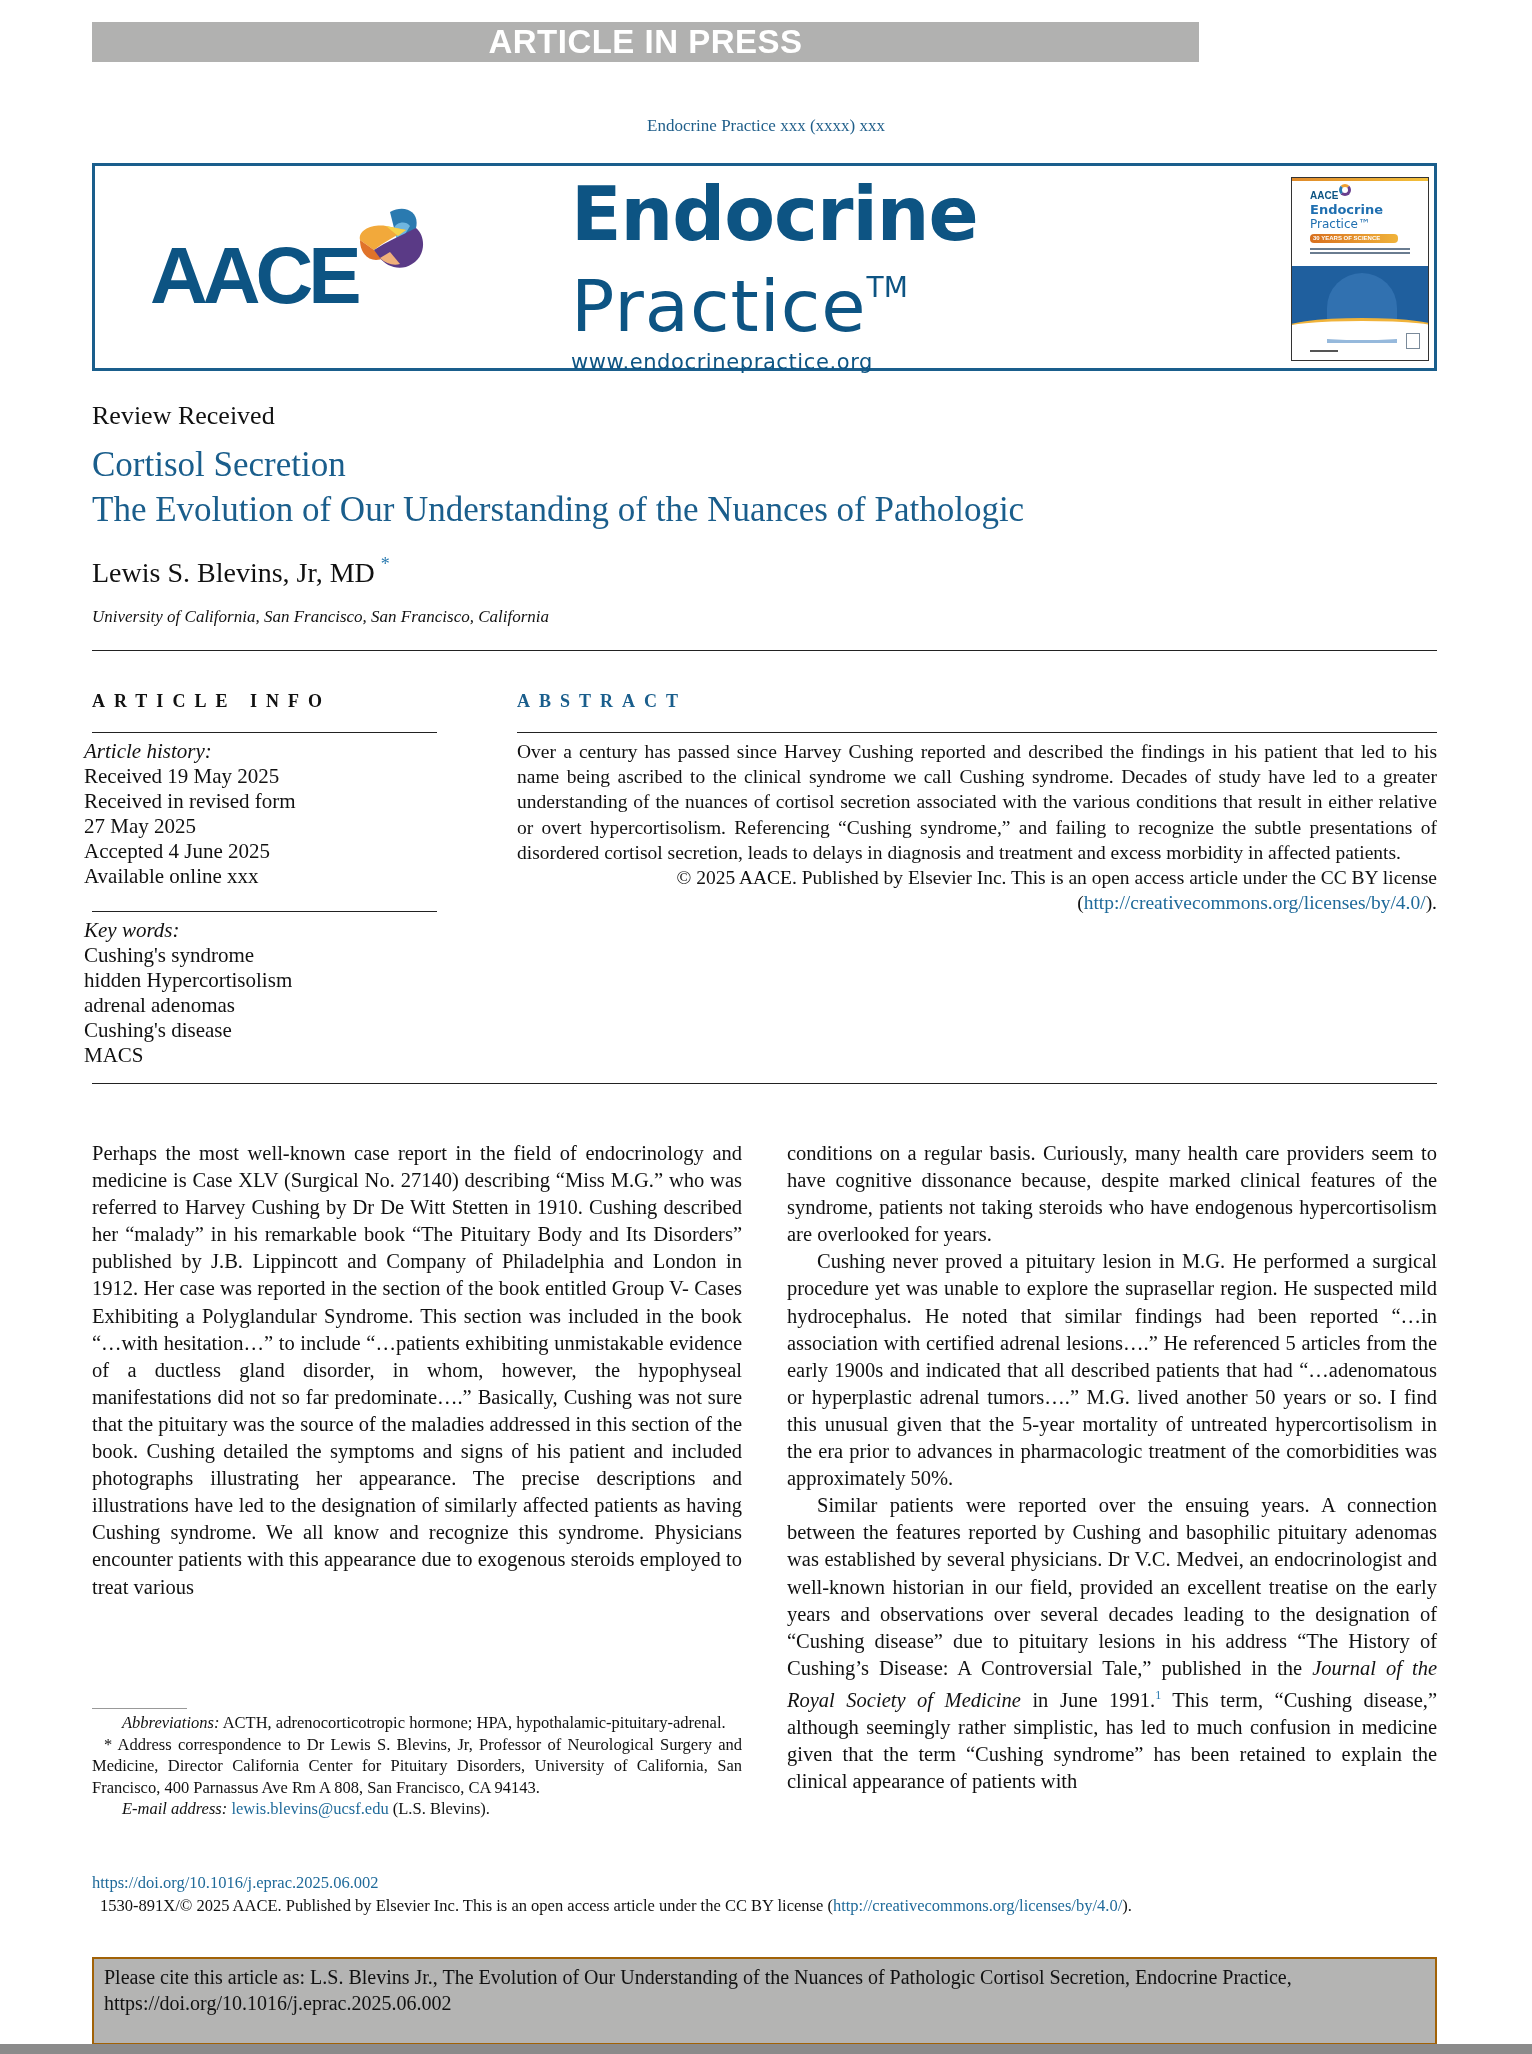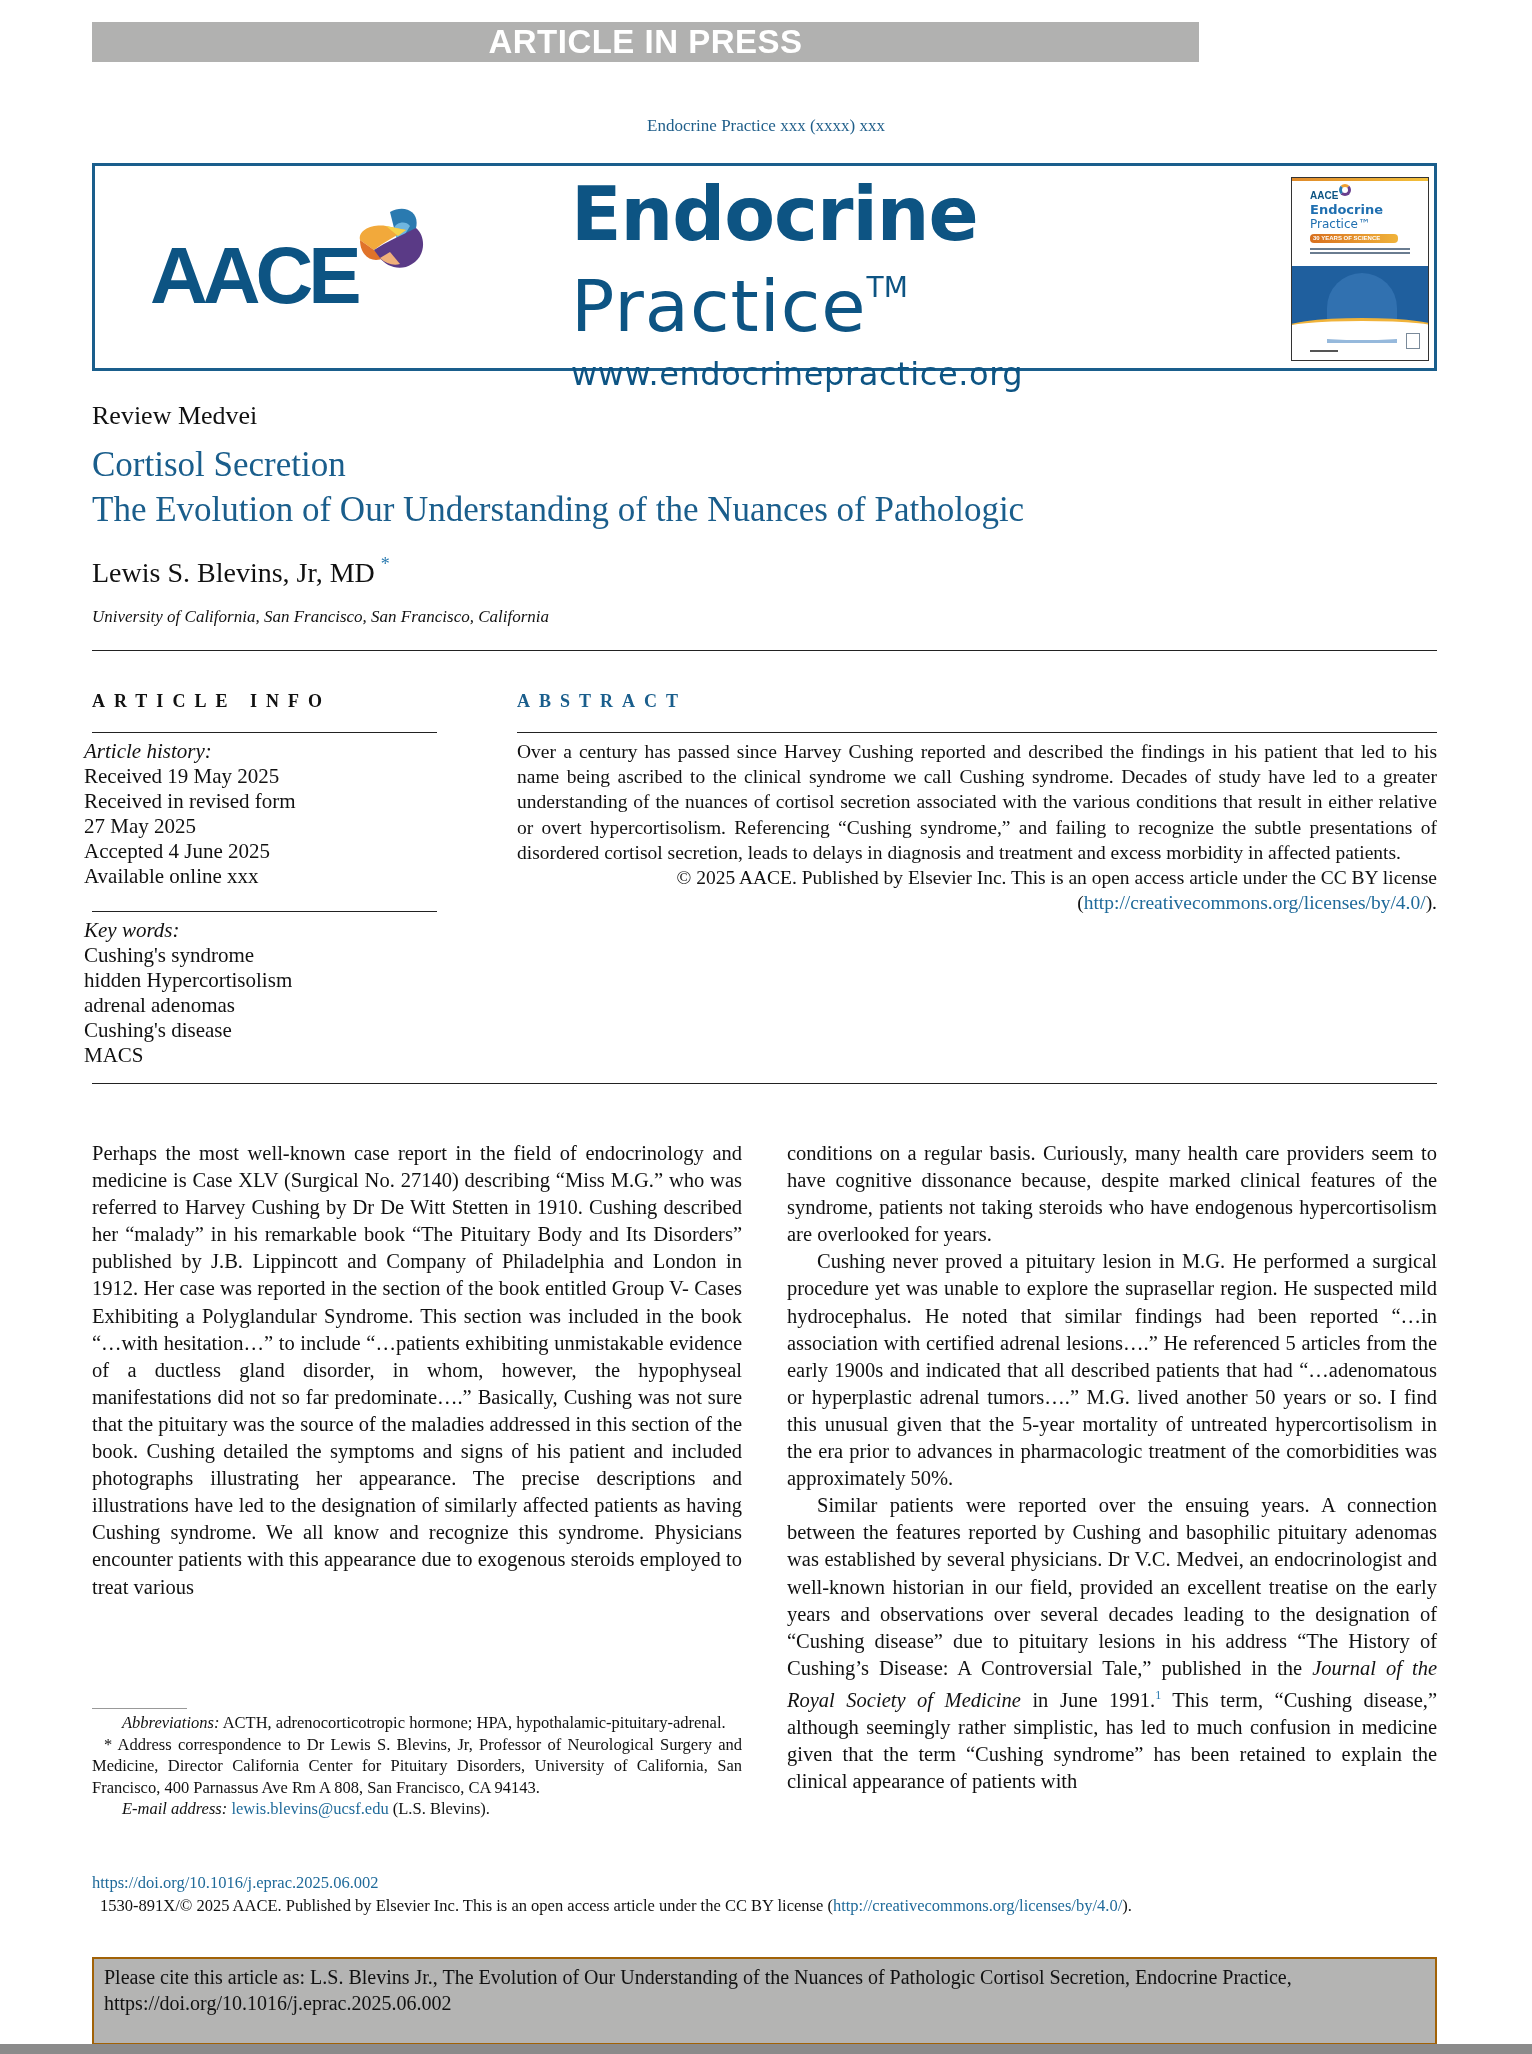--- a/index.html
+++ b/index.html
@@ -24,21 +24,21 @@
   .aace-text {
     position: absolute; left: 0; top: 22px; color: #0d5483;
     font-family: "Liberation Sans", "DejaVu Sans", sans-serif; font-weight: bold;
     font-size: 80px; letter-spacing: -5px; line-height: 1;
   }
   .aace-knot { position: absolute; left: 200px; top: -8px; width: 90px; height: 80px; }
   .ep-title { position: absolute; left: 476px; top: 10px; color: #0d5483; font-family: "DejaVu Sans", sans-serif; }
   .ep-title .l1 { font-size: 74px; font-weight: bold; line-height: 76px; letter-spacing: -1px; }
   .ep-title .l2 { font-size: 72px; font-weight: normal; line-height: 72px; letter-spacing: 1px; }
   .ep-title .l2 sup { font-size: 28px; vertical-align: 34px; letter-spacing: 0; }
-  .ep-title .url { font-size: 32px; line-height: 32px; margin-top: 16px; letter-spacing: 0.6px; }
+  .ep-title .url { font-size: 21px; line-height: 32px; margin-top: 4px; letter-spacing: 0.6px; }
 
   .cover {
     position: absolute; left: 1196px; top: 11px; width: 138px; height: 184px;
     border: 1px solid #333; background: #fff; overflow: hidden;
   }
   .cover .stripe { position: absolute; left: 0; top: 0; width: 100%; height: 3px; background: linear-gradient(90deg,#e08a2a,#f3c03a); }
   .cover .c-aace { position: absolute; left: 18px; top: 12px; font-family: "Liberation Sans", sans-serif; font-weight: bold; font-size: 10px; color: #0d5483; }
   .cover .c-knot { position: absolute; left: 47px; top: 6px; width: 12px; height: 12px; border-radius: 50%; border: 3px solid #6a3f8f; border-top-color: #f0a030; border-left-color: #2a7ab0; }
   .cover .c-endo { position: absolute; left: 18px; top: 24px; font-family: "DejaVu Sans", sans-serif; font-weight: bold; font-size: 13px; color: #1f6fb0; }
   .cover .c-prac { position: absolute; left: 18px; top: 39px; font-family: "DejaVu Sans", sans-serif; font-size: 12px; color: #1f6fb0; }
@@ -144,21 +144,21 @@
     <div class="c-badge">30 YEARS OF SCIENCE</div>
     <div class="c-sub"></div>
     <div class="c-blue"></div>
     <div class="c-arch"></div>
     <div class="c-wave"></div>
     <div class="c-els"></div>
     <div class="c-www"></div>
   </div>
 </div>
 
-<div class="section-label">Review Medvei</div>
+<div class="section-label">Review Received</div>
 <div class="title">
   <div>Cortisol Secretion</div>
   <div>The Evolution of Our Understanding of the Nuances of Pathologic</div>
 </div>
 <div class="author">
   <span>Lewis S. Blevins, Jr, MD</span><sup>*</sup>
 </div>
 <div class="affil">University of California, San Francisco, San Francisco, California</div>
 
 <div class="hr hr-top"></div>

